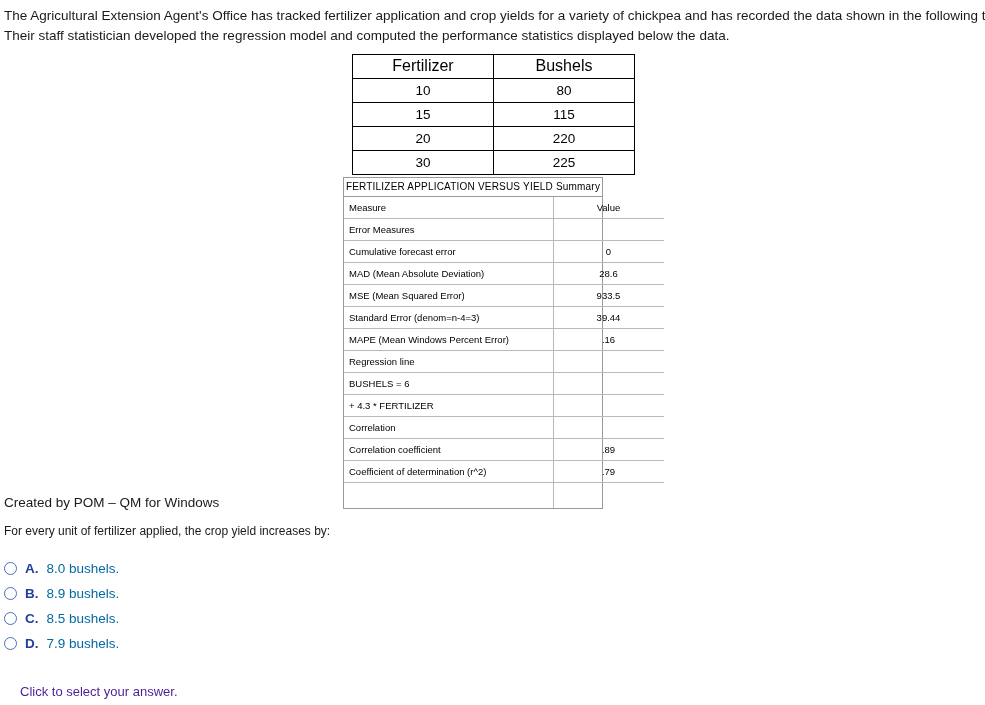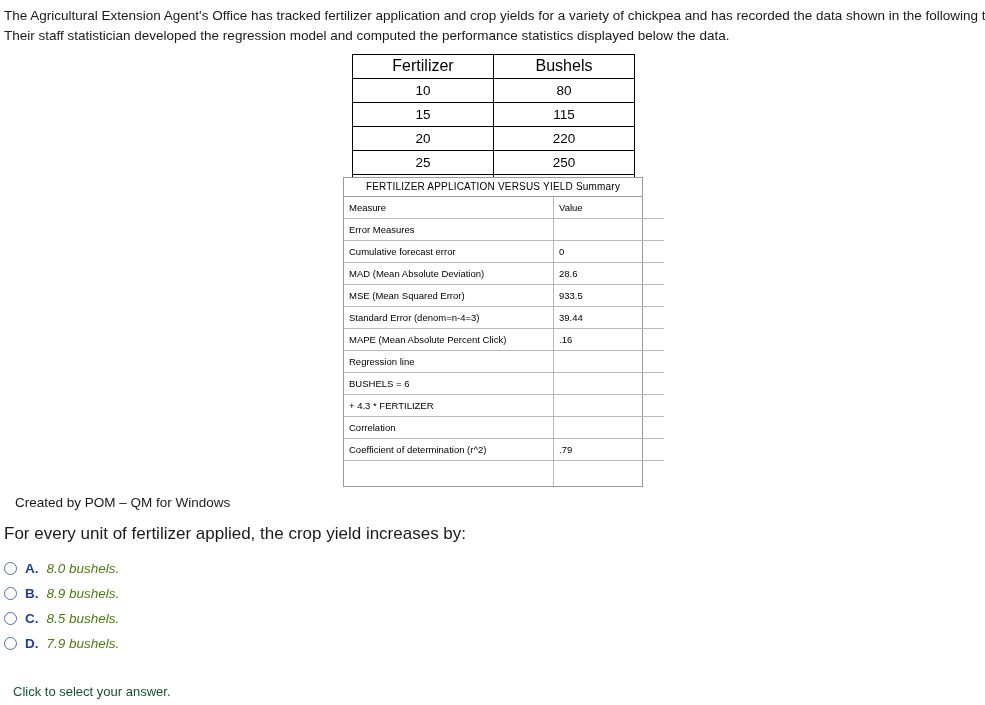--- a/index.html
+++ b/index.html
@@ -44,21 +44,21 @@
     font-weight: normal;
     padding: 1px 0 2px 0;
   }
   .data-table th { font-size: 16px; }
 
   
   .summary {
     position: absolute;
     left: 343px;
     top: 177px;
-    width: 300px;
+    width: 260px;
     border: 1px solid #9a9a9a;
     background: #ffffff;
     font-size: 9.5px;
     box-sizing: border-box;
   }
   .summary-title {
     text-align: center;
     padding: 3px 0 4px 0;
     font-size: 10px;
     letter-spacing: 0.2px;
@@ -75,38 +75,37 @@
     border-right: 1px solid #b9b9b9;
     height: 18px;
     padding: 1px 5px 2px 5px;
     vertical-align: middle;
     white-space: nowrap;
     overflow: hidden;
   }
   .summary tr td:last-child { border-right: none; }
   .summary tr:first-child td { border-top: none; }
   .summary .c-measure { width: 199px; text-align: left; }
-  .summary .c-value { width: 99px; text-align: left; padding-right: 6px; }
+  .summary .c-value { width: 99px; text-align: center; padding-right: 6px; }
   .summary .blank-row td { height: 22px; }
 
   
   .created-by {
     position: absolute;
     left: 4px;
     top: 495px;
     font-size: 13.5px;
     color: #1a1a1a;
     white-space: nowrap;
-    margin-left: 11px;
   }
   .question {
     position: absolute;
     left: 4px;
     top: 524px;
-    font-size: 17px;
+    font-size: 12px;
     color: #1a1a1a;
     white-space: nowrap;
   }
   .options {
     position: absolute;
     left: 4px;
     top: 556px;
     width: 400px;
   }
   .option {
@@ -125,27 +124,27 @@
     background: #ffffff;
     display: inline-block;
     margin-right: 8px;
     flex: none;
   }
   .opt-letter {
     color: #1f3fa0;
     font-weight: bold;
     margin-right: 8px;
   }
-  .opt-text { color: #4d7c0f; font-style: italic; }
+  .opt-text { color: #0369a1; }
   .footer-note {
     position: absolute;
-    left: 1px;
+    left: 8px;
     top: 684px;
     font-size: 13px;
-    color: #14532d;
+    color: #4c1d95;
     white-space: nowrap;
     padding-left: 12px;
   }
 </style>
 </head>
 <body>
 
 <div class="intro">
   <span class="line">The Agricultural Extension Agent's Office has tracked fertilizer application and crop yields for a variety of chickpea and has recorded the data shown in the following table.</span>
   <span class="line">Their staff statistician developed the regression model and computed the performance statistics displayed below the data.</span>
@@ -165,24 +164,20 @@
     </tr>
     <tr>
       <td>15</td>
       <td>115</td>
     </tr>
     <tr>
       <td>20</td>
       <td>220</td>
     </tr>
     <tr>
-      <td>25</td>
-      <td>250</td>
-    </tr>
-    <tr>
       <td>30</td>
       <td>225</td>
     </tr>
   </tbody>
 </table>
 
 <div class="summary">
   <div class="summary-title">FERTILIZER APPLICATION VERSUS YIELD Summary</div>
   <table>
     <tbody>
@@ -204,38 +199,42 @@
       </tr>
       <tr>
         <td class="c-measure">MSE (Mean Squared Error)</td>
         <td class="c-value">933.5</td>
       </tr>
       <tr>
         <td class="c-measure">Standard Error (denom=n-4=3)</td>
         <td class="c-value">39.44</td>
       </tr>
       <tr>
-        <td class="c-measure">MAPE (Mean Absolute Percent Click)</td>
+        <td class="c-measure">MAPE (Mean Windows Percent Error)</td>
         <td class="c-value">.16</td>
       </tr>
       <tr>
         <td class="c-measure">Regression line</td>
         <td class="c-value"></td>
       </tr>
       <tr>
         <td class="c-measure">BUSHELS = 6</td>
         <td class="c-value"></td>
       </tr>
       <tr>
         <td class="c-measure">+ 4.3 * FERTILIZER</td>
         <td class="c-value"></td>
       </tr>
       <tr>
         <td class="c-measure">Correlation</td>
         <td class="c-value"></td>
+      </tr>
+      <tr>
+        <td class="c-measure">Correlation coefficient</td>
+        <td class="c-value">.89</td>
       </tr>
       <tr>
         <td class="c-measure">Coefficient of determination (r^2)</td>
         <td class="c-value">.79</td>
       </tr>
       <tr class="blank-row">
         <td class="c-measure"></td>
         <td class="c-value"></td>
       </tr>
     </tbody>

